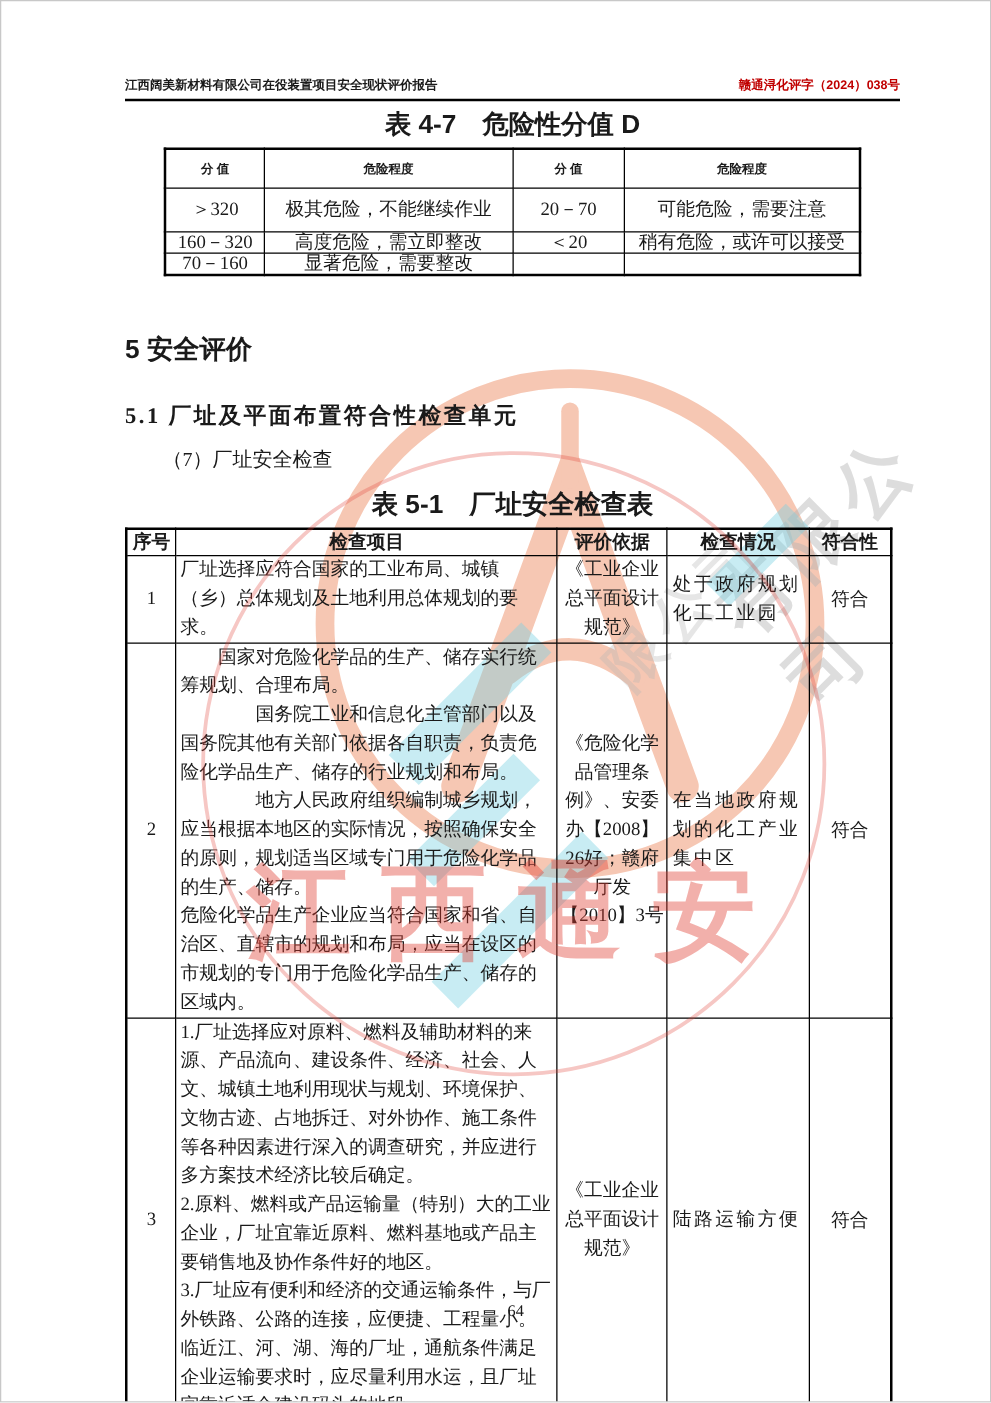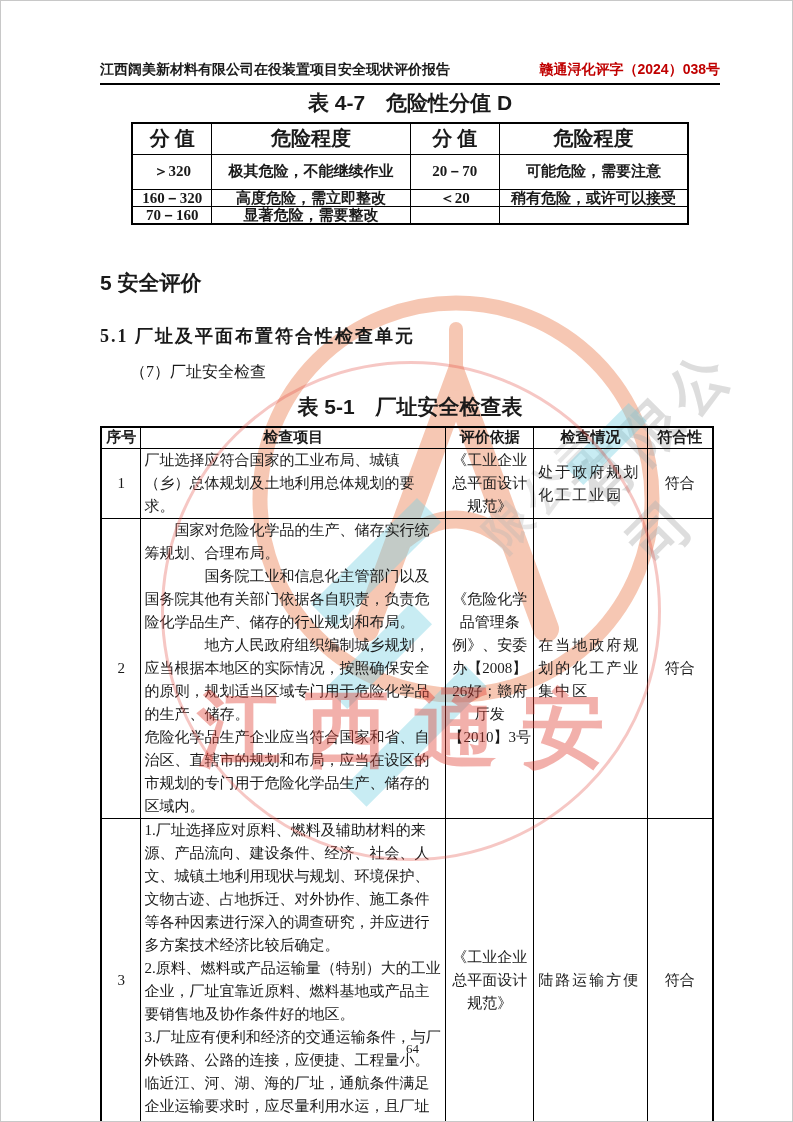--- a/index.html
+++ b/index.html
@@ -37,36 +37,36 @@
     position:absolute; left:196px; top:672px; z-index:2; pointer-events:none;
     font-family:Liberation Serif, serif;
     font-size:84px; font-weight:bold; letter-spacing:24px;
     color:#e03c30; opacity:.40; white-space:nowrap;
   }
   
   .content { position:absolute; left:99px; top:60px; width:620px; z-index:1; }
   .page-header {
     display:flex; justify-content:space-between; align-items:flex-start;
     font-family:"Liberation Sans","DejaVu Sans",sans-serif;
-    font-size:14px; font-weight:bold;
+    font-size:10px; font-weight:bold;
     border-bottom:2px solid #000; padding-bottom:4px;
   }
   .page-header .doc-no { color:#c00000; white-space:nowrap; }
   .intro { font-size:17px; margin:17px 0 8px; letter-spacing:.3px; }
   .tbl-title {
     text-align:center; font-weight:bold; font-size:21px;
     font-family:"Liberation Sans","DejaVu Sans",sans-serif;
     margin:4px 0 5px;
   }
   table { border-collapse:collapse; border:2px solid #000; background:transparent; }
   th, td { border:1px solid #000; font-size:15px; }
   
   .t47 { width:558px; margin:0 auto; text-align:center; }
-  .t47 th { height:31px; font-size:20px; }
-  .t47 td { padding:0 2px;font-weight:bold; }
+  .t47 th { height:31px; font-size:10px; }
+  .t47 td { padding:0 2px; }
   .t47 tbody tr:nth-child(1) td { height:35px; }
   .t47 tbody tr:nth-child(2) td,
   .t47 tbody tr:nth-child(3) td { height:16px; line-height:16px; }
   .t47 th:nth-child(1), .t47 td:nth-child(1) { width:80px; }
   .t47 th:nth-child(2), .t47 td:nth-child(2) { width:199px; }
   .t47 th:nth-child(3), .t47 td:nth-child(3) { width:90px; }
   .t47 th:nth-child(4), .t47 td:nth-child(4) { width:189px; }
   
   .h1 { font-family:"Liberation Sans","DejaVu Sans",sans-serif; font-size:21px; font-weight:bold; margin:44px 0 0; }
   .h2 { font-size:18px; font-weight:bold; letter-spacing:2px; margin:27px 0 0; }

